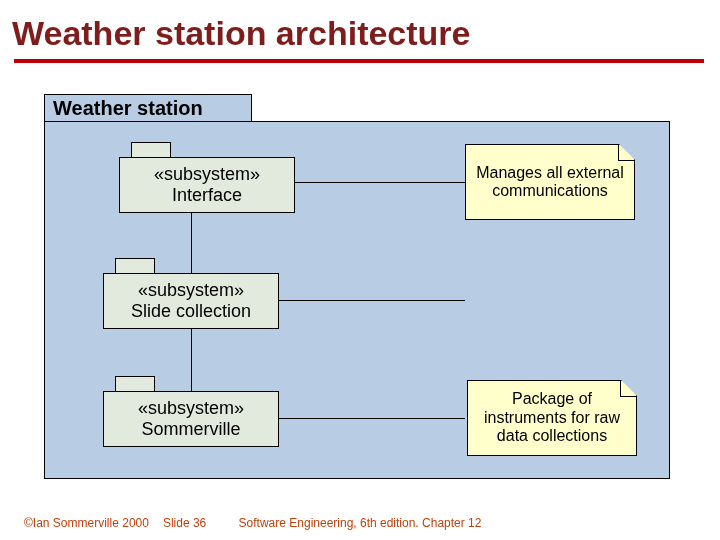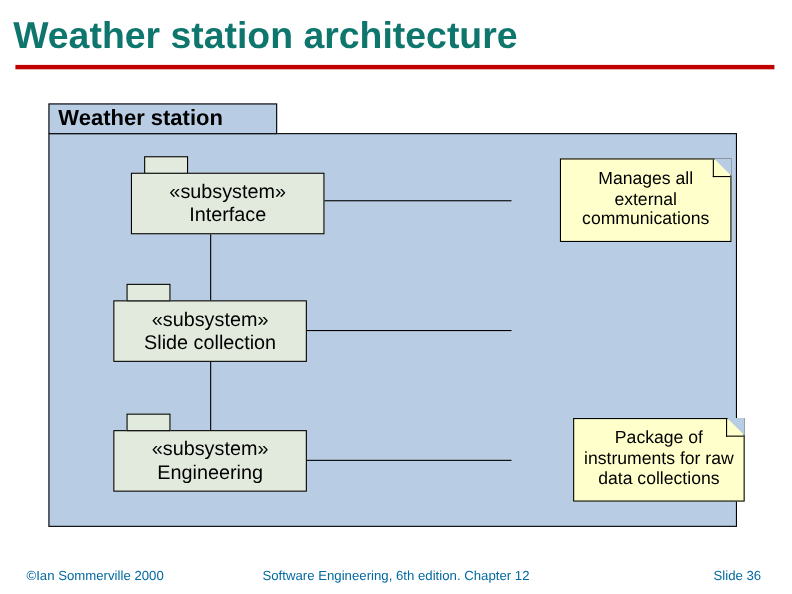--- a/index.html
+++ b/index.html
@@ -7,21 +7,21 @@
     width: 720px;
     height: 540px;
     background: #fff;
     font-family: Arial, Helvetica, sans-serif;
     position: relative;
     overflow: hidden;
   }
   .title {
     font-size: 34px;
     font-weight: bold;
-    color: #0f766e;
+    color: #7f1d1d;
     padding: 14px 0 6px 12px;
   }
   .redline {
     width: 690px;
     height: 4px;
     background: #c00000;
     margin-left: 14px;
     margin-bottom: 14px;
   }
   .package {
@@ -71,32 +71,31 @@
     display: flex;
     flex-direction: column;
     align-items: center;
     justify-content: center;
     font-size: 18px;
     line-height: 1.15;
     text-align: center;
   }
   .note {
     position: absolute;
-    width: 156px;
+    width: 170px;
     height: 76px;
     background: #ffffcc;
     border: 1px solid #000;
     display: flex;
     align-items: center;
     justify-content: center;
     text-align: center;
     font-size: 16px;
     line-height: 1.15;
     padding: 4px 6px;
-    margin-left: 44px;
   }
   .note-corner {
     position: absolute;
     right: 0; top: 0;
     width: 16px; height: 16px;
   }
   .note-corner::before {
     content: "";
     position: absolute;
     right: -1px; top: -1px;
@@ -122,23 +121,23 @@
   .h-connector {
     position: absolute;
     height: 1px;
     background: #000;
   }
   .footer {
     position: absolute;
     left: 0; bottom: 10px;
     width: 720px;
     font-size: 12px;
-    color: #0369a1;
+    color: #c2410c;
     display: flex;
-    justify-content: space-between;
+    justify-content: flex-start;
     padding: 0 28px 0 24px;
     gap: 14px;
   }
   .footer .center { position: absolute; left: 50%; transform: translateX(-50%); }
 </style>
 </head>
 <body>
 
 <div class="title">Weather station architecture</div>
 <div class="redline"></div>
@@ -160,38 +159,38 @@
       <div class="sub-body">
         <div>«subsystem»</div>
         <div>Slide collection</div>
       </div>
     </div>
 
     <div class="subsystem" style="left:58px; top:254px;">
       <div class="sub-tab"></div>
       <div class="sub-body">
         <div>«subsystem»</div>
-        <div>Engineering</div>
+        <div>Sommerville</div>
       </div>
     </div>
 
     <div class="v-connector" style="left:146px; top:91px; height:60px;"></div>
     <div class="v-connector" style="left:146px; top:207px; height:62px;"></div>
 
     <div class="h-connector" style="left:250px; top:60px; width:170px;"></div>
     <div class="h-connector" style="left:234px; top:178px; width:186px;"></div>
     <div class="h-connector" style="left:234px; top:296px; width:186px;"></div>
 
     <div class="note" style="left:420px; top:22px;">
       <div class="note-corner"></div>
       <span>Manages all external communications</span>
     </div>
 
 
-    <div class="note" style="left:432px; top:258px;">
+    <div class="note" style="left:422px; top:258px;">
       <div class="note-corner"></div>
       <span>Package of instruments for raw data collections</span>
     </div>
 
   </div>
 </div>
 
 <div class="footer">
   <span>©Ian Sommerville 2000</span>
   <span class="center">Software Engineering, 6th edition. Chapter 12</span>

